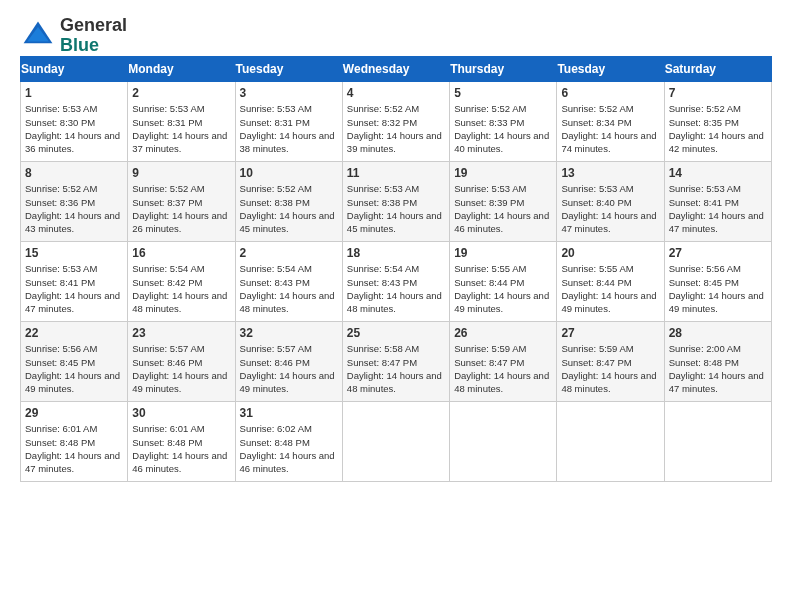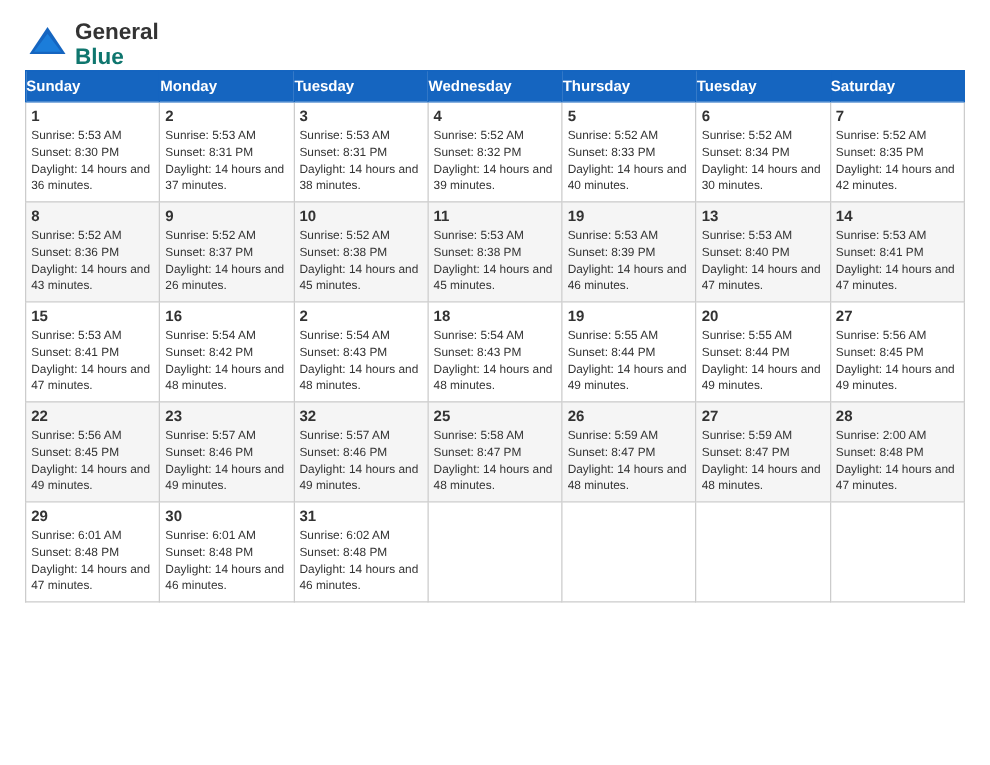--- a/index.html
+++ b/index.html
@@ -123,21 +123,21 @@
           <th>Saturday</th>
         </tr>
     </thead>
     <tbody id="calendar-body">
     <tr>
           <td><span class="day-num">1</span><span>Sunrise: 5:53 AM</span><br><span>Sunset: 8:30 PM</span><br><span>Daylight: 14 hours and 36 minutes.</span></td>
           <td><span class="day-num">2</span><span>Sunrise: 5:53 AM</span><br><span>Sunset: 8:31 PM</span><br><span>Daylight: 14 hours and 37 minutes.</span></td>
           <td><span class="day-num">3</span><span>Sunrise: 5:53 AM</span><br><span>Sunset: 8:31 PM</span><br><span>Daylight: 14 hours and 38 minutes.</span></td>
           <td><span class="day-num">4</span><span>Sunrise: 5:52 AM</span><br><span>Sunset: 8:32 PM</span><br><span>Daylight: 14 hours and 39 minutes.</span></td>
           <td><span class="day-num">5</span><span>Sunrise: 5:52 AM</span><br><span>Sunset: 8:33 PM</span><br><span>Daylight: 14 hours and 40 minutes.</span></td>
-          <td><span class="day-num">6</span><span>Sunrise: 5:52 AM</span><br><span>Sunset: 8:34 PM</span><br><span>Daylight: 14 hours and 30 minutes.</span></td>
+          <td><span class="day-num">6</span><span>Sunrise: 5:52 AM</span><br><span>Sunset: 8:34 PM</span><br><span>Daylight: 14 hours and 74 minutes.</span></td>
           <td><span class="day-num">7</span><span>Sunrise: 5:52 AM</span><br><span>Sunset: 8:35 PM</span><br><span>Daylight: 14 hours and 42 minutes.</span></td>
         </tr>
         <tr>
           <td><span class="day-num">8</span><span>Sunrise: 5:52 AM</span><br><span>Sunset: 8:36 PM</span><br><span>Daylight: 14 hours and 43 minutes.</span></td>
           <td><span class="day-num">9</span><span>Sunrise: 5:52 AM</span><br><span>Sunset: 8:37 PM</span><br><span>Daylight: 14 hours and 26 minutes.</span></td>
           <td><span class="day-num">10</span><span>Sunrise: 5:52 AM</span><br><span>Sunset: 8:38 PM</span><br><span>Daylight: 14 hours and 45 minutes.</span></td>
           <td><span class="day-num">11</span><span>Sunrise: 5:53 AM</span><br><span>Sunset: 8:38 PM</span><br><span>Daylight: 14 hours and 45 minutes.</span></td>
           <td><span class="day-num">19</span><span>Sunrise: 5:53 AM</span><br><span>Sunset: 8:39 PM</span><br><span>Daylight: 14 hours and 46 minutes.</span></td>
           <td><span class="day-num">13</span><span>Sunrise: 5:53 AM</span><br><span>Sunset: 8:40 PM</span><br><span>Daylight: 14 hours and 47 minutes.</span></td>
           <td><span class="day-num">14</span><span>Sunrise: 5:53 AM</span><br><span>Sunset: 8:41 PM</span><br><span>Daylight: 14 hours and 47 minutes.</span></td>

